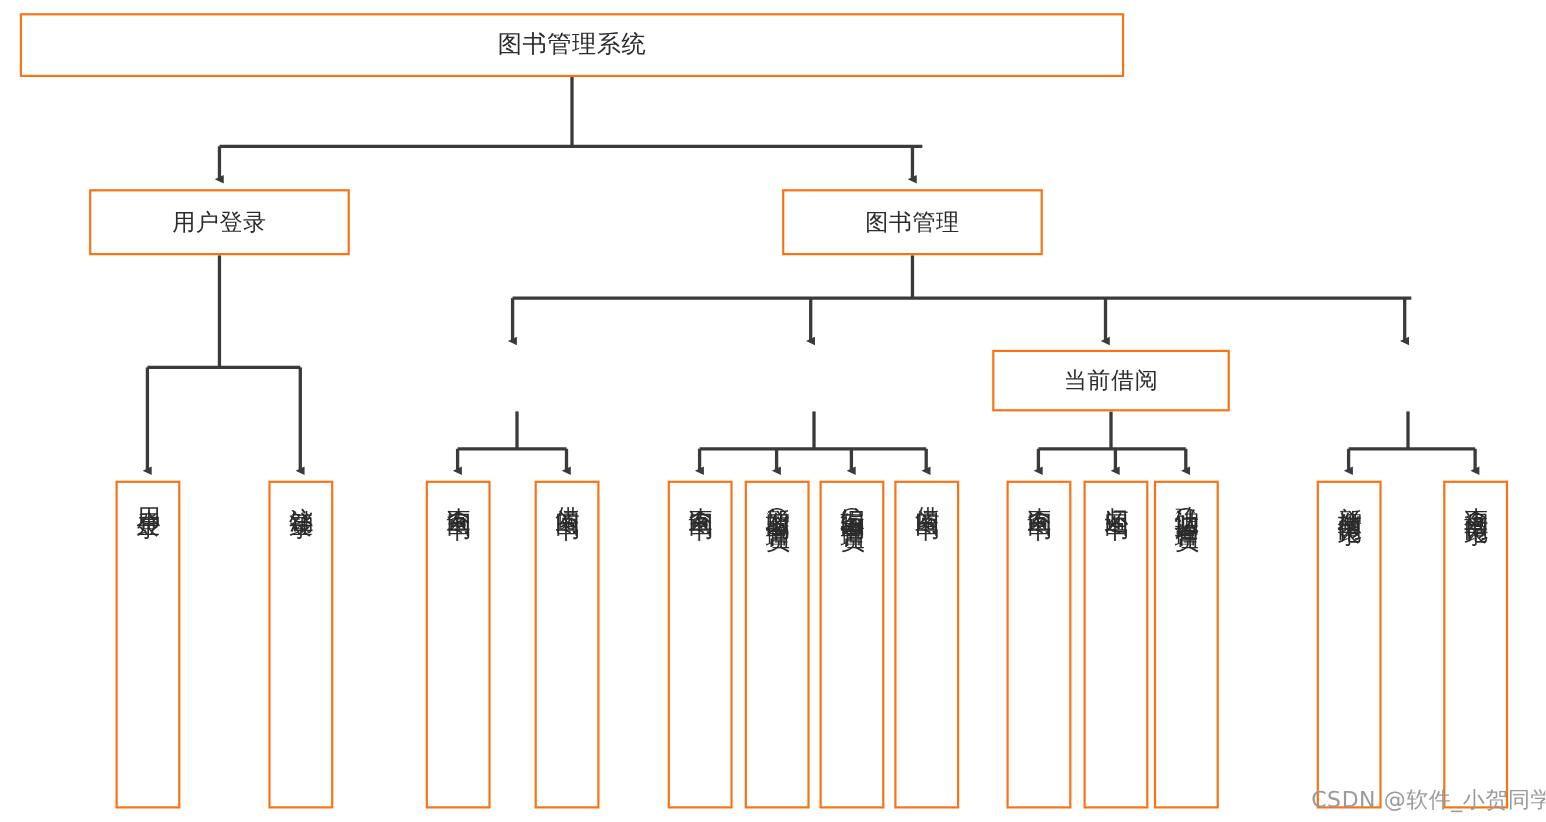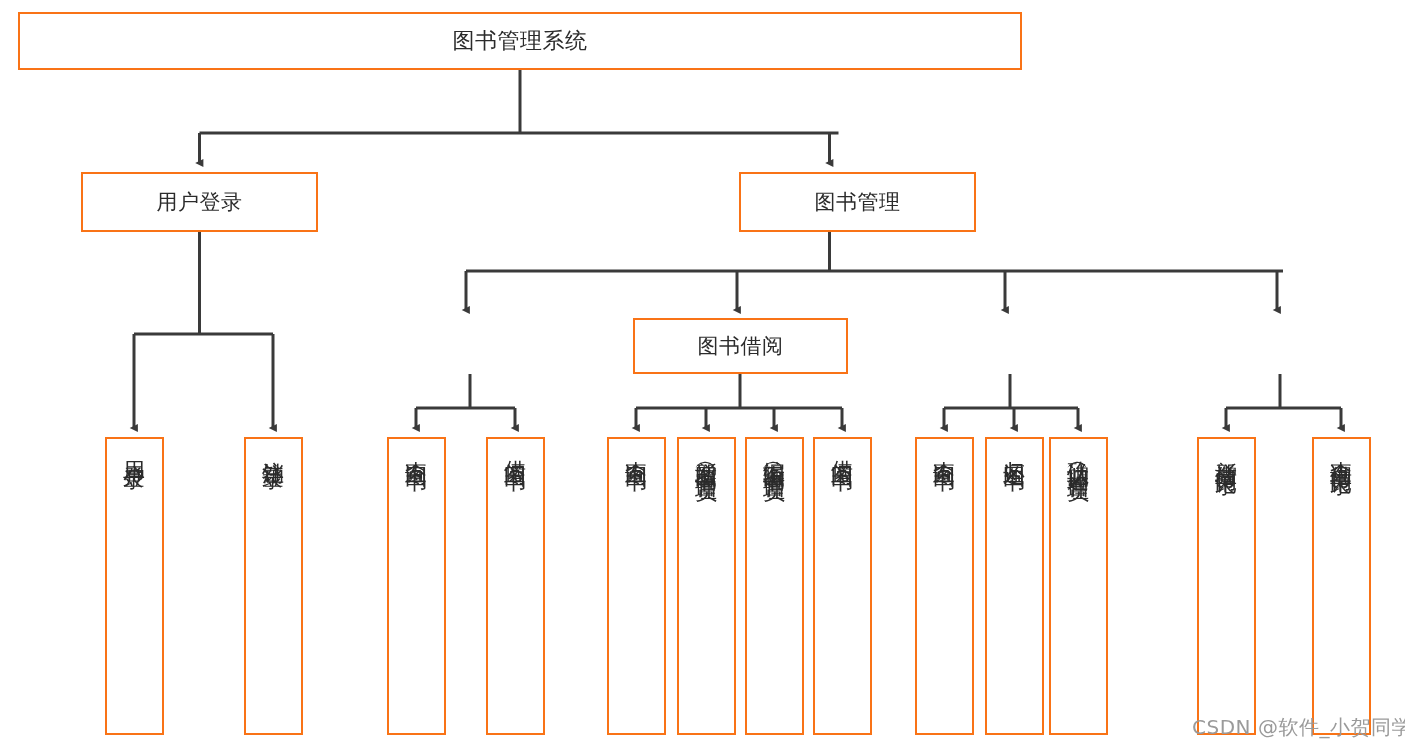--- a/index.html
+++ b/index.html
@@ -129,26 +129,26 @@
     </g>
   </svg>
 
   <div class="node root horiz" style="left:18px; top:12px; width:1004px; height:58px;">
     <span class="node-label">图书管理系统</span>
   </div>
 
   <div class="node horiz" style="left:81px; top:172px; width:237px; height:60px;">
     <span class="node-label">用户登录</span>
   </div>
-  <div class="node horiz" style="left:711px; top:172px; width:237px; height:60px;margin-left:28px;">
+  <div class="node horiz" style="left:711px; top:172px; width:237px; height:60px;">
     <span class="node-label">图书管理</span>
   </div>
 
-  <div class="node horiz" style="left:633px; top:318px; width:215px; height:56px;">
-    <span class="node-label">图书借阅</span>
+  <div class="node horiz" style="left:902px; top:318px; width:216px; height:56px;">
+    <span class="node-label">当前借阅</span>
   </div>
 
   <div class="node leaf" style="left:105px; top:437px; width:59px; height:298px;">
     <span class="node-label">用户登录</span>
   </div>
   <div class="node leaf" style="left:244px; top:437px; width:59px; height:298px;">
     <span class="node-label">注销登录</span>
   </div>
   <div class="node leaf" style="left:387px; top:437px; width:59px; height:298px;">
     <span class="node-label">查询图书</span>

